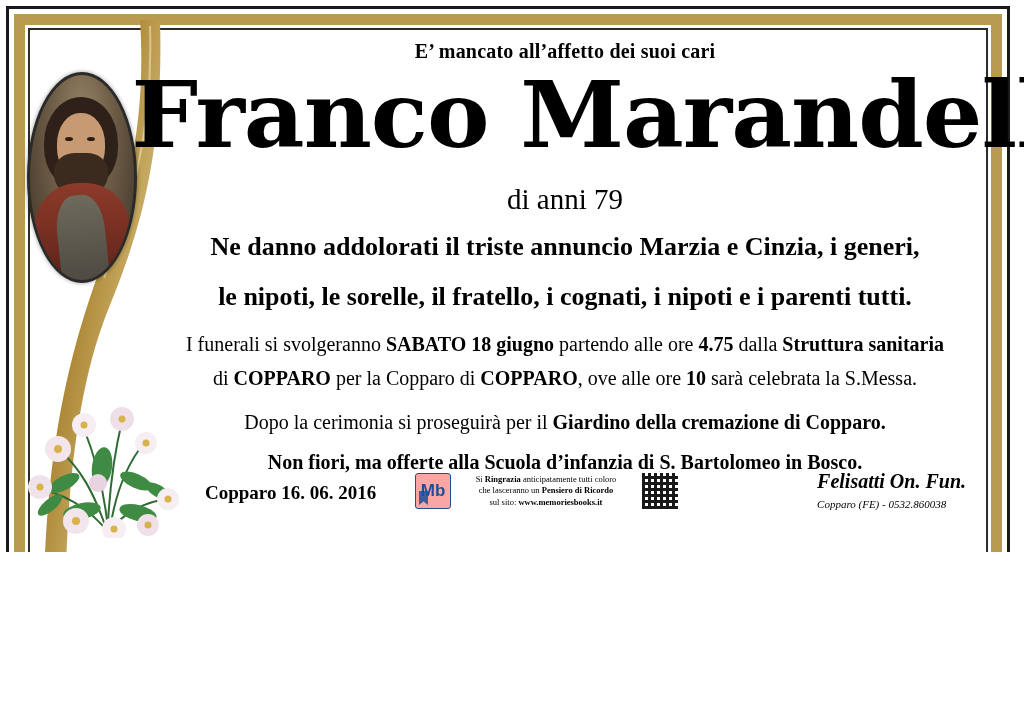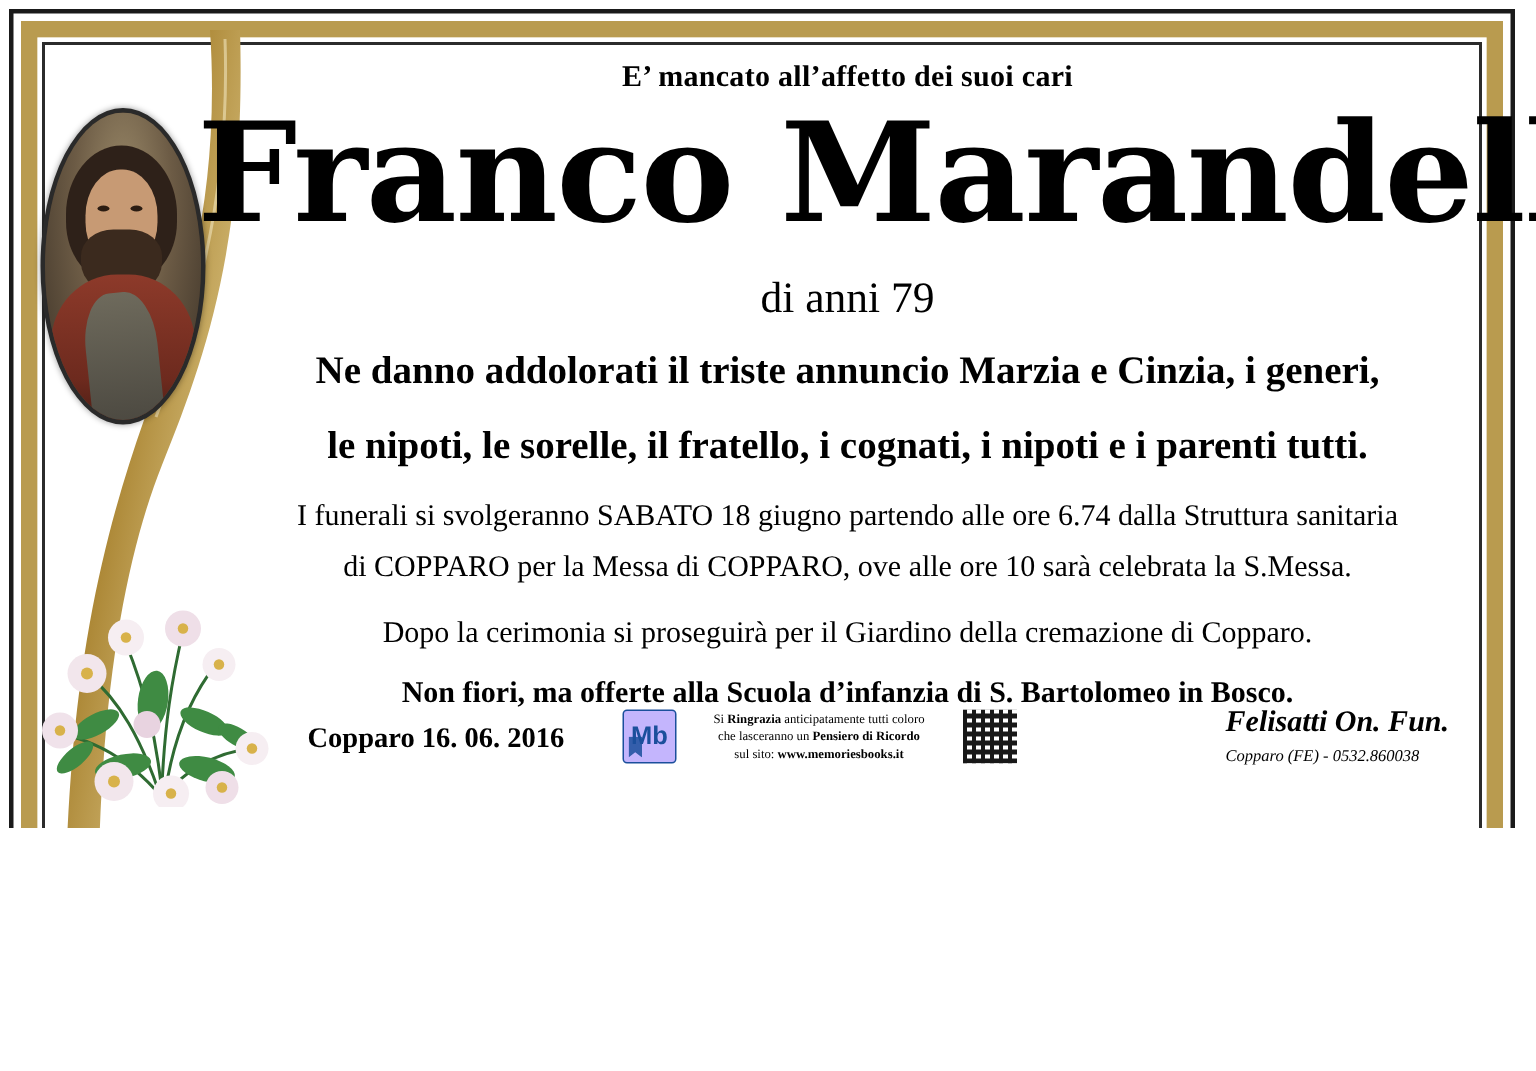--- a/index.html
+++ b/index.html
@@ -177,42 +177,42 @@
     font-size: 20px;
     margin-top: 14px;
     line-height: 1.5;
   }
   .line-mid.tight { margin-top: 4px; }
   .line-bold-sm {
     font-size: 20px;
     font-weight: bold;
     margin-top: 14px;
   }
-  b.em { font-weight: normal; }
+  b.em { font-weight: bold; }
 
   
   .footer-date {
     position: absolute;
     left: 205px;
     bottom: 48px;
     font-size: 19px;
     font-weight: bold;
   }
   .memories {
     position: absolute;
     left: 415px;
     bottom: 42px;
     width: 275px;
     display: flex;
     align-items: center;
     gap: 6px;
   }
   .mb-logo {
     width: 34px; height: 34px;
-    background: #c4b5fd;
+    background: #fca5a5;
     border: 1px solid #1b4f9c;
     border-radius: 3px;
     color: #1b4f9c;
     font-weight: bold;
     font-size: 17px;
     display: flex;
     align-items: center;
     justify-content: center;
     font-family: "Liberation Sans", sans-serif;
     position: relative;
@@ -347,25 +347,25 @@
 
   <div class="content">
     <div class="intro">E’ mancato all’affetto dei suoi cari</div>
     <div class="deceased-name">Franco Marandella</div>
     <div class="age">di anni 79</div>
 
     <div class="line-bold-lg">Ne danno addolorati il triste annuncio Marzia e Cinzia, i generi,</div>
     <div class="line-bold-lg">le nipoti, le sorelle, il fratello, i cognati, i nipoti e i parenti tutti.</div>
 
     <div class="line-mid">
-      <span>I funerali si svolgeranno </span><b class="em">SABATO 18 giugno</b><span> partendo alle ore </span><b class="em">6.74</b><span> dalla </span><b class="em">Struttura sanitaria</b>
+      <span>I funerali si svolgeranno </span><b class="em">SABATO 18 giugno</b><span> partendo alle ore </span><b class="em">4.75</b><span> dalla </span><b class="em">Struttura sanitaria</b>
     </div>
 
     <div class="line-mid tight">
-      <span>di </span><b class="em">COPPARO</b><span> per la Messa di </span><b class="em">COPPARO</b><span>, ove alle ore </span><b class="em">10</b><span> sarà celebrata la S.Messa.</span>
+      <span>di </span><b class="em">COPPARO</b><span> per la Copparo di </span><b class="em">COPPARO</b><span>, ove alle ore </span><b class="em">10</b><span> sarà celebrata la S.Messa.</span>
     </div>
 
     <div class="line-mid">
       <span>Dopo la cerimonia si proseguirà per il </span><b class="em">Giardino della cremazione di Copparo.</b>
     </div>
 
 
     <div class="line-bold-sm">Non fiori, ma offerte alla Scuola d’infanzia di S. Bartolomeo in Bosco.</div>
   </div>
 

